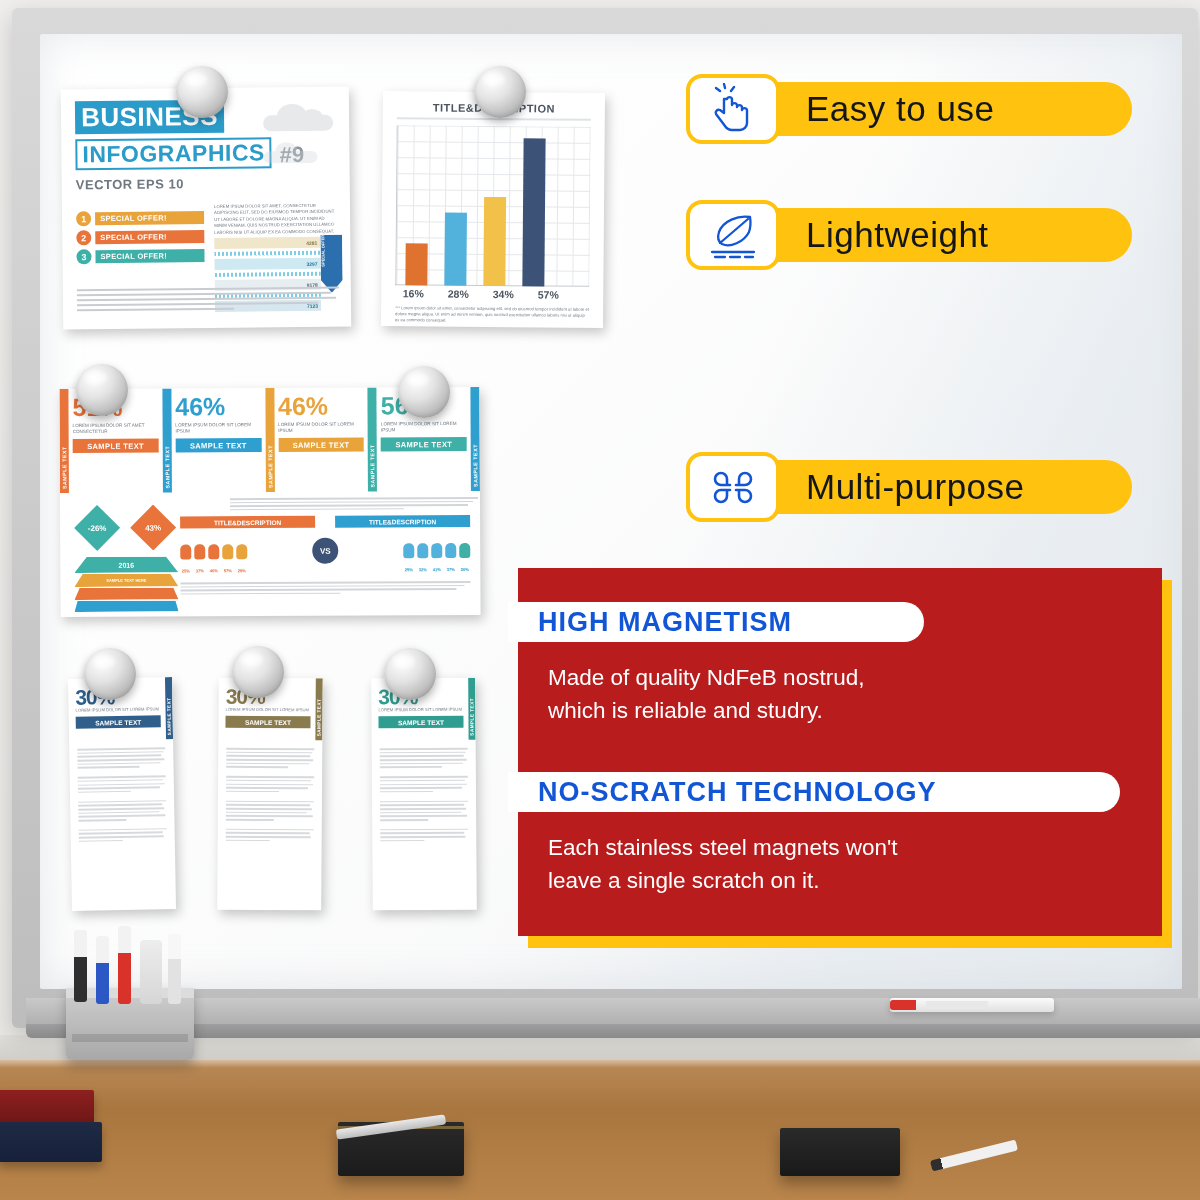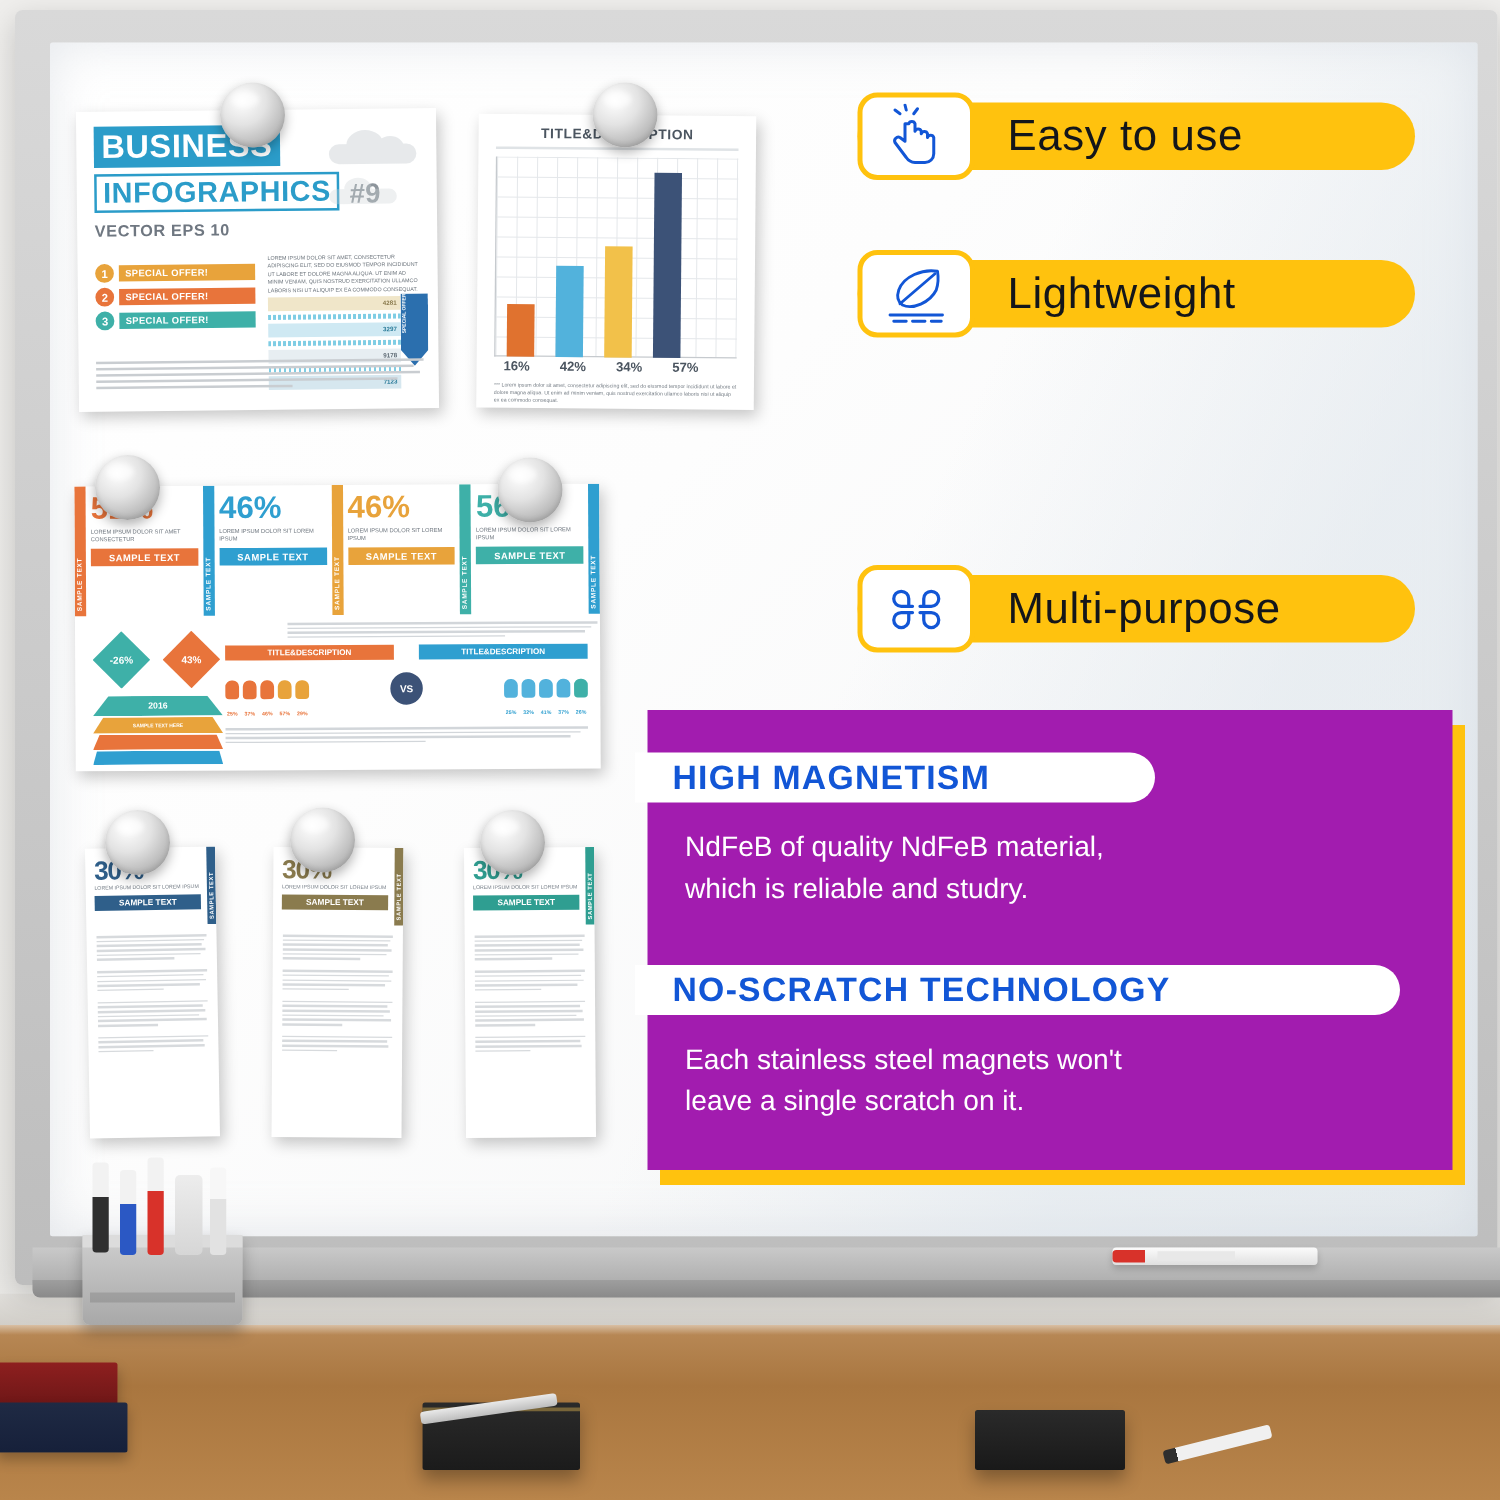--- a/index.html
+++ b/index.html
@@ -111,21 +111,21 @@
   
   .feature{position:absolute;display:flex;align-items:center;}
   .feat-pill{height:54px;background:#FFC20E;border-radius:27px;display:flex;align-items:center;
      padding-left:120px;padding-right:26px;}
   .feat-pill span{font-size:35px;color:#14161a;letter-spacing:.5px;white-space:nowrap;}
   .feat-icon{position:absolute;left:0;top:-8px;width:94px;height:70px;background:#fff;
      border:4px solid #FFC20E;border-radius:16px;display:flex;align-items:center;justify-content:center;}
 
   
   .blue-shadow{position:absolute;left:528px;top:580px;width:644px;height:368px;background:#FFC20E;}
-  .blue-box{position:absolute;left:518px;top:568px;width:644px;height:368px;background:#a21caf;}
+  .blue-box{position:absolute;left:518px;top:568px;width:644px;height:368px;background:#b91c1c;}
   .bb-head{position:absolute;height:40px;background:#fff;border-radius:0 20px 20px 0;
      display:flex;align-items:center;padding:0 28px 0 30px;}
   .bb-head span{color:#1256D6;font-size:27px;font-weight:bold;letter-spacing:1px;white-space:nowrap;}
   .bb-body{position:absolute;color:#fff;font-size:22.5px;line-height:1.45;}
 
   
   .marker-tray{position:absolute;left:66px;top:988px;width:128px;height:72px;
      background:linear-gradient(180deg,#cfcfcf,#a8a8a8);border-radius:3px 3px 6px 6px;
      box-shadow:0 6px 12px rgba(0,0,0,.25);}
   .marker{position:absolute;width:13px;border-radius:3px;}
@@ -218,21 +218,21 @@
     <div style="position:absolute;left:14px;top:26px;width:194px;height:2px;background:#dfe3e6;"></div>
     <div class="grid-bg"></div>
     <div class="chart-bars">
       <div class="cbar" style="height:42px;background:#E0722F;"></div>
       <div class="cbar" style="height:73px;background:#52B2DC;"></div>
       <div class="cbar" style="height:89px;background:#F2C14A;"></div>
       <div class="cbar" style="height:148px;background:#3C5277;"></div>
     </div>
     <div class="chart-labels">
       <div>16%</div>
-      <div>42%</div>
+      <div>28%</div>
       <div>34%</div>
       <div>57%</div>
     </div>
     <div style="position:absolute;left:14px;top:214px;width:194px;font-size:4.2px;line-height:1.45;color:#757d85;">*** Lorem ipsum dolor sit amet, consectetur adipiscing elit, sed do eiusmod tempor incididunt ut labore et dolore magna aliqua. Ut enim ad minim veniam, quis nostrud exercitation ullamco laboris nisi ut aliquip ex ea commodo consequat.</div>
   </div>
 
   <div class="poster" id="poster3">
     <div style="display:flex;height:104px;">
       <div class="vtab" style="background:#E8743B;">SAMPLE TEXT</div>
       <div class="pct-col">
@@ -498,21 +498,21 @@
       </svg>
     </div>
   </div>
 
   <div class="blue-shadow"></div>
   <div class="blue-box">
     <div class="bb-head" style="left:-10px;top:34px;width:416px;">
       <span>HIGH MAGNETISM</span>
     </div>
     <div class="bb-body" style="left:30px;top:94px;width:580px;">
-      <div>NdFeB of quality NdFeB material,</div>
+      <div>Made of quality NdFeB nostrud,</div>
       <div>which is reliable and studry.</div>
     </div>
 
     <div class="bb-head" style="left:-10px;top:204px;width:612px;">
       <span>NO-SCRATCH TECHNOLOGY</span>
     </div>
     <div class="bb-body" style="left:30px;top:264px;width:600px;">
       <div>Each stainless steel magnets won't</div>
       <div>leave a single scratch on it.</div>
     </div>

